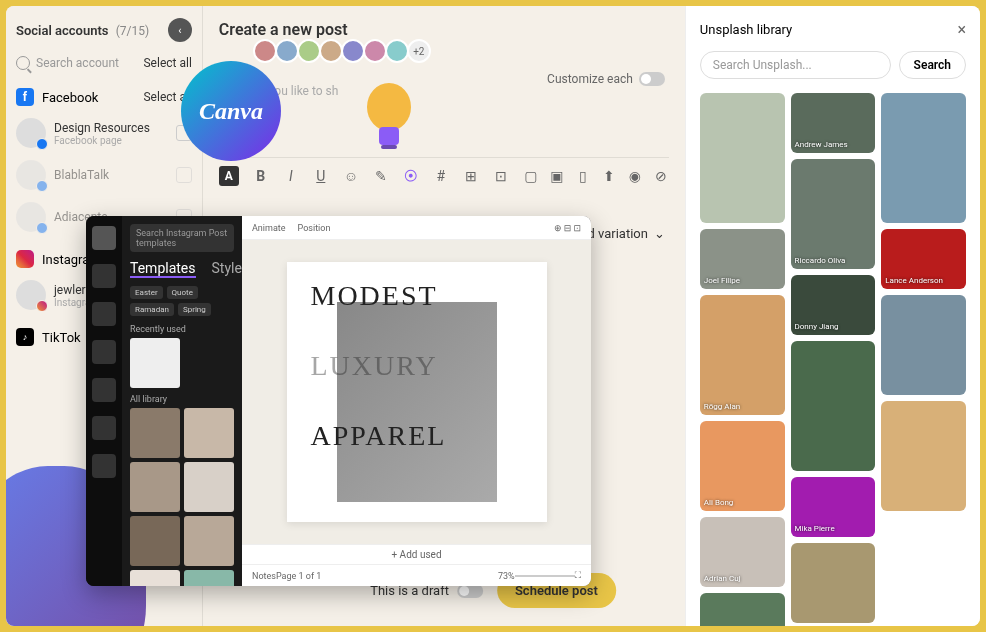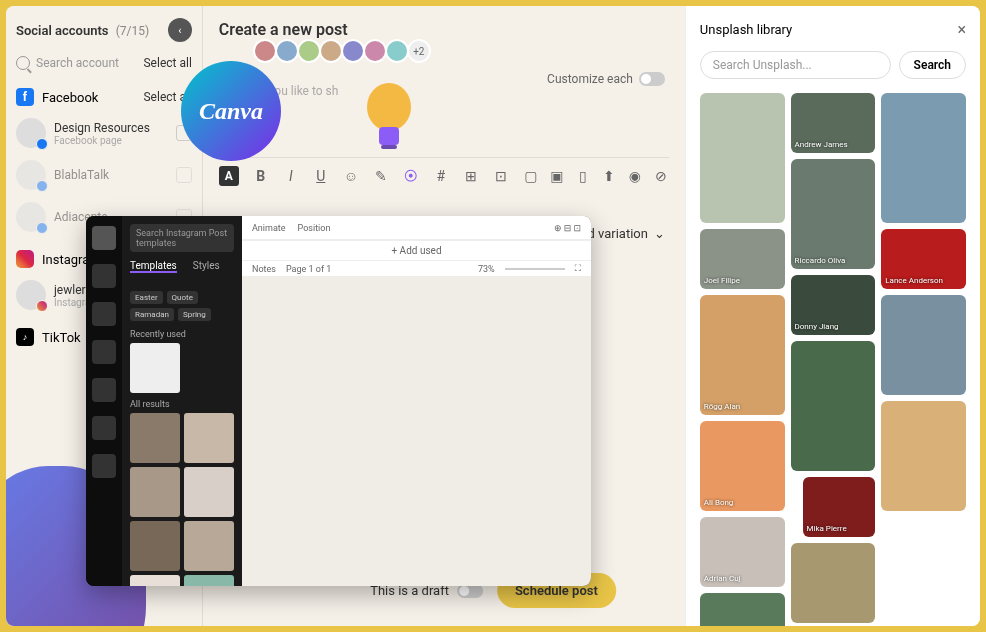--- a/index.html
+++ b/index.html
@@ -57,35 +57,35 @@
 .un-caption{position:absolute;bottom:4px;left:4px;color:#fff;font-size:8px;text-shadow:0 0 3px rgba(0,0,0,.8)}
 .canva-float{position:absolute;left:175px;top:55px;z-index:50}
 .canva-circle{width:100px;height:100px;border-radius:50%;background:linear-gradient(135deg,#00c4cc,#7d2ae8);display:flex;align-items:center;justify-content:center;color:#fff;font-family:cursive;font-size:24px;font-weight:bold;font-style:italic}
 .bulb{position:absolute;left:355px;top:75px;z-index:49}
 .canva-editor{position:absolute;left:80px;top:210px;width:505px;height:370px;background:#1a1a1a;border-radius:8px;box-shadow:0 8px 24px rgba(0,0,0,.3);z-index:40;display:flex;overflow:hidden}
 .ce-siderail{width:36px;background:#0d0d0d;display:flex;flex-direction:column;align-items:center;gap:14px;padding-top:10px}
 .ce-rail-item{width:24px;height:24px;background:#333;border-radius:4px}
 .ce-rail-item.active{background:#555}
 .ce-panel{width:120px;background:#1a1a1a;padding:8px}
 .ce-search{background:#333;border-radius:4px;padding:4px 6px;font-size:9px;color:#999;margin-bottom:8px}
-.ce-tabs{display:flex;gap:16px;font-size:10px;color:#aaa;margin-bottom:18px}
+.ce-tabs{display:flex;gap:16px;font-size:14px;color:#aaa;margin-bottom:8px}
 .ce-tab.active{color:#fff;border-bottom:2px solid #8b5cf6}
 .ce-chips{display:flex;gap:4px;flex-wrap:wrap;margin-bottom:8px}
 .ce-chip{background:#333;border-radius:3px;padding:2px 5px;font-size:8px;color:#ccc}
 .ce-section{font-size:9px;color:#aaa;margin:6px 0 4px}
 .ce-thumbs{display:grid;grid-template-columns:1fr 1fr;gap:4px}
 .ce-thumb{aspect-ratio:1;background:#444;border-radius:3px}
 .ce-canvas{flex:1;background:#f0ede6;display:flex;flex-direction:column}
 .ce-topbar{height:24px;display:flex;align-items:center;padding:0 10px;gap:12px;font-size:9px;color:#666;background:#fff;border-bottom:1px solid #eee}
 .ce-stage{flex:1;display:flex;align-items:center;justify-content:center;position:relative}
 .ce-artboard{width:260px;height:260px;background:#fff;position:relative;box-shadow:0 2px 8px rgba(0,0,0,.1)}
 .art-text{position:absolute;font-family:"Times New Roman",serif;color:#222;letter-spacing:2px}
 .art-photo{position:absolute;left:50px;top:40px;width:160px;height:200px;background:linear-gradient(135deg,#888,#aaa);filter:grayscale(1)}
 .ce-addpage{text-align:center;font-size:10px;color:#666;padding:4px;background:#fff;border-top:1px solid #eee}
-.ce-bottombar{height:16px;background:#fff;display:flex;align-items:center;padding:0 10px;font-size:9px;color:#666;gap:10px;border-top:1px solid #eee}
+.ce-bottombar{height:22px;background:#fff;display:flex;align-items:center;padding:0 10px;font-size:9px;color:#666;border-top:1px solid #eee}
 .blob{position:absolute;left:-40px;bottom:-60px;width:180px;height:220px;background:linear-gradient(135deg,#667eea,#764ba2);border-radius:50% 50% 40% 60%;z-index:35}
 </style>
 </head>
 <body>
 
 <div class="app">
 
   <div class="sidebar">
     <div class="sidebar-header">
       <div>
@@ -252,21 +252,21 @@
           <div class="un-img" style="height: 60px; background: rgb(90, 107, 92);">
             <div class="un-caption">Andrew James</div>
           </div>
           <div class="un-img" style="height: 110px; background: rgb(107, 122, 110);">
             <div class="un-caption">Riccardo Oliva</div>
           </div>
           <div class="un-img" style="height: 60px; background: rgb(58, 74, 60);">
             <div class="un-caption">Donny Jiang</div>
           </div>
           <div class="un-img" style="height: 130px; background: rgb(74, 106, 76);"></div>
-          <div class="un-img" style="height: 60px; background: #7f1d1d; margin-left: 12px;">
+          <div class="un-img" style="height: 60px; background: #a21caf;">
             <div class="un-caption">Mika Pierre</div>
           </div>
           <div class="un-img" style="height: 80px; background: rgb(168, 152, 112);"></div>
         </div>
         <div style="display: flex; flex-direction: column; gap: 6px;">
           <div class="un-img" style="height: 130px; background: rgb(122, 155, 176);"></div>
           <div class="un-img" style="height: 60px; background: #b91c1c;">
             <div class="un-caption">Lance Anderson</div>
           </div>
           <div class="un-img" style="height: 100px; background: rgb(120, 144, 160);"></div>
@@ -307,38 +307,46 @@
       <div class="ce-chips">
         <span class="ce-chip">Easter</span>
         <span class="ce-chip">Quote</span>
         <span class="ce-chip">Ramadan</span>
         <span class="ce-chip">Spring</span>
       </div>
       <div class="ce-section">Recently used</div>
       <div class="ce-thumbs">
           <div class="ce-thumb" style="background:#eee"></div>
         </div>
-      <div class="ce-section">All results</div>
+      <div class="ce-section">All library</div>
       <div class="ce-thumbs">
         <div class="ce-thumb" style="background:#8a7a6a"></div>
         <div class="ce-thumb" style="background:#c8b8a8"></div>
         <div class="ce-thumb" style="background:#a89888"></div>
         <div class="ce-thumb" style="background:#d8d0c8"></div>
         <div class="ce-thumb" style="background:#786858"></div>
         <div class="ce-thumb" style="background:#b8a898"></div>
         <div class="ce-thumb" style="background:#e8e0d8"></div>
         <div class="ce-thumb" style="background:#88b8a8"></div>
       </div>
     </div>
     <div class="ce-canvas">
       <div class="ce-topbar">
         <span>Animate</span>
         <span>Position</span>
         <span style="margin-left:auto">⊕ ⊟ ⊡</span>
       </div>
+      <div class="ce-stage">
+        <div class="ce-artboard">
+          <div class="art-photo"></div>
+          <div class="art-text" style="top:18px;left:24px;font-size:28px">MODEST</div>
+          <div class="art-text" style="top:88px;left:24px;font-size:28px;opacity:.4">LUXURY</div>
+          <div class="art-text" style="top:158px;left:24px;font-size:28px">APPAREL</div>
+        </div>
+      </div>
       <div class="ce-addpage">+ Add used</div>
       <div class="ce-bottombar">
         <span>Notes</span>
         <span>Page 1 of 1</span>
         <span style="margin-left:auto">73%</span>
         <span style="width:60px;height:2px;background:#ccc"></span>
         <span>⛶</span>
       </div>
     </div>
   </div>

